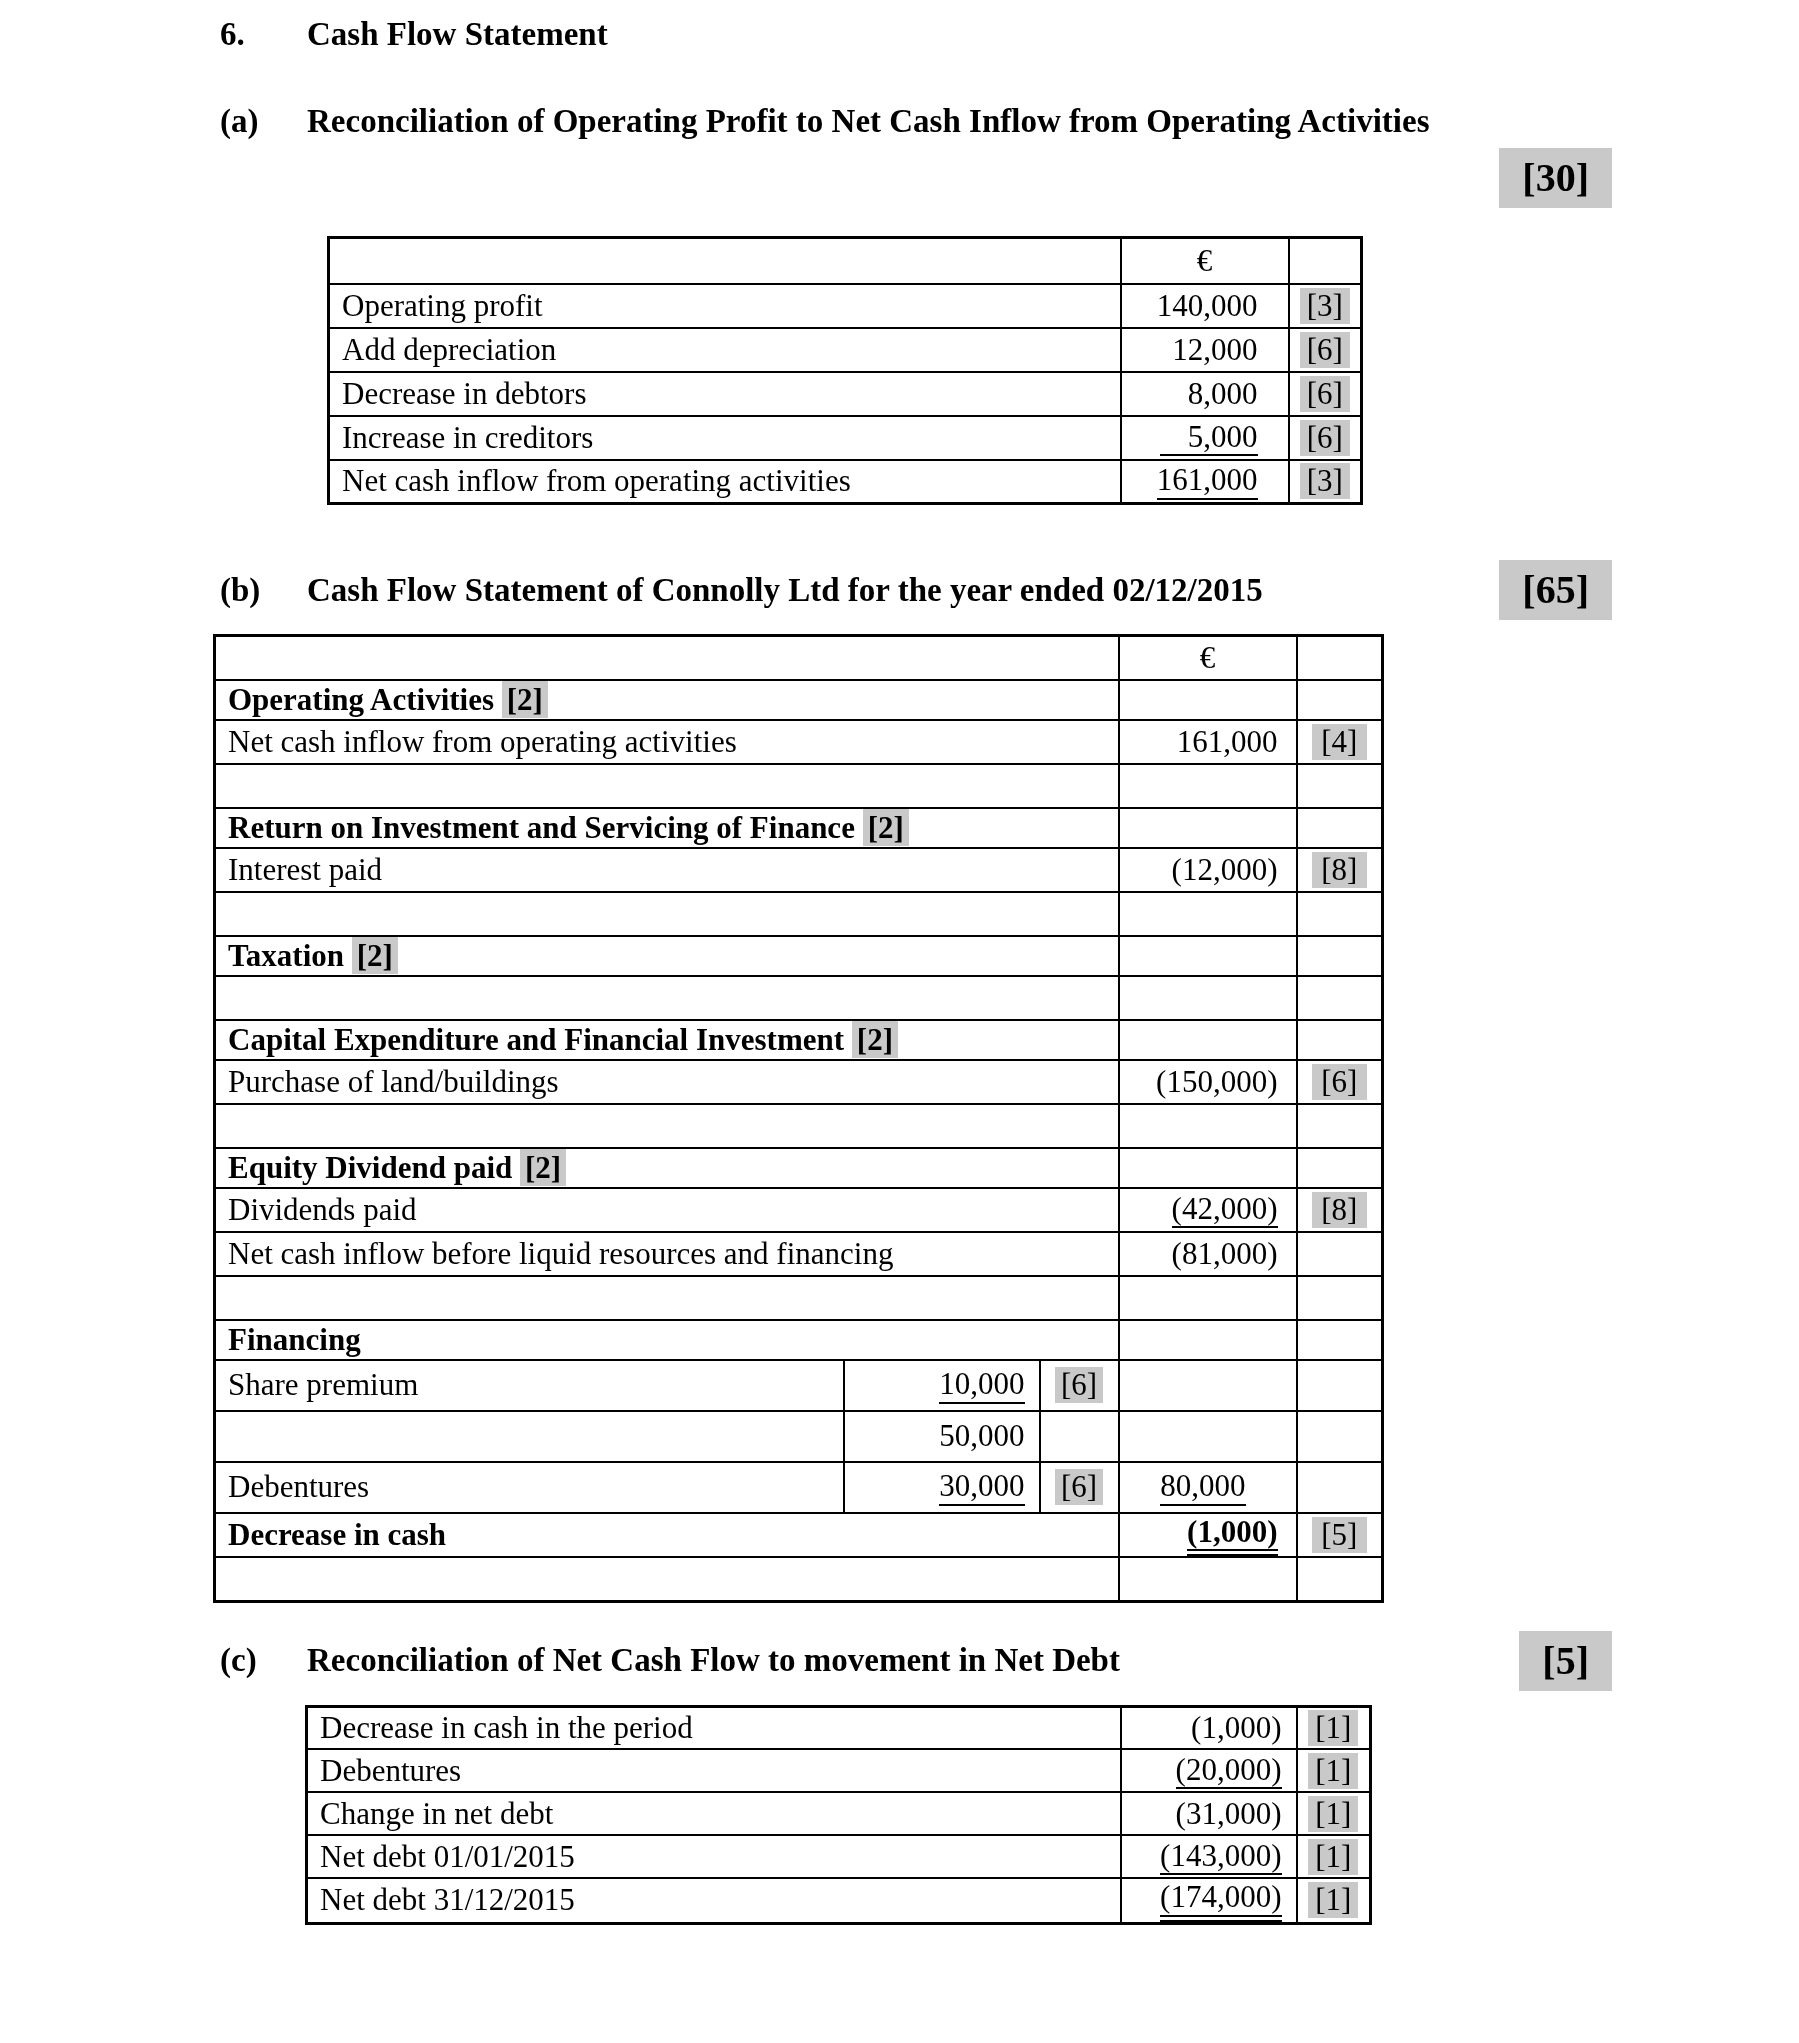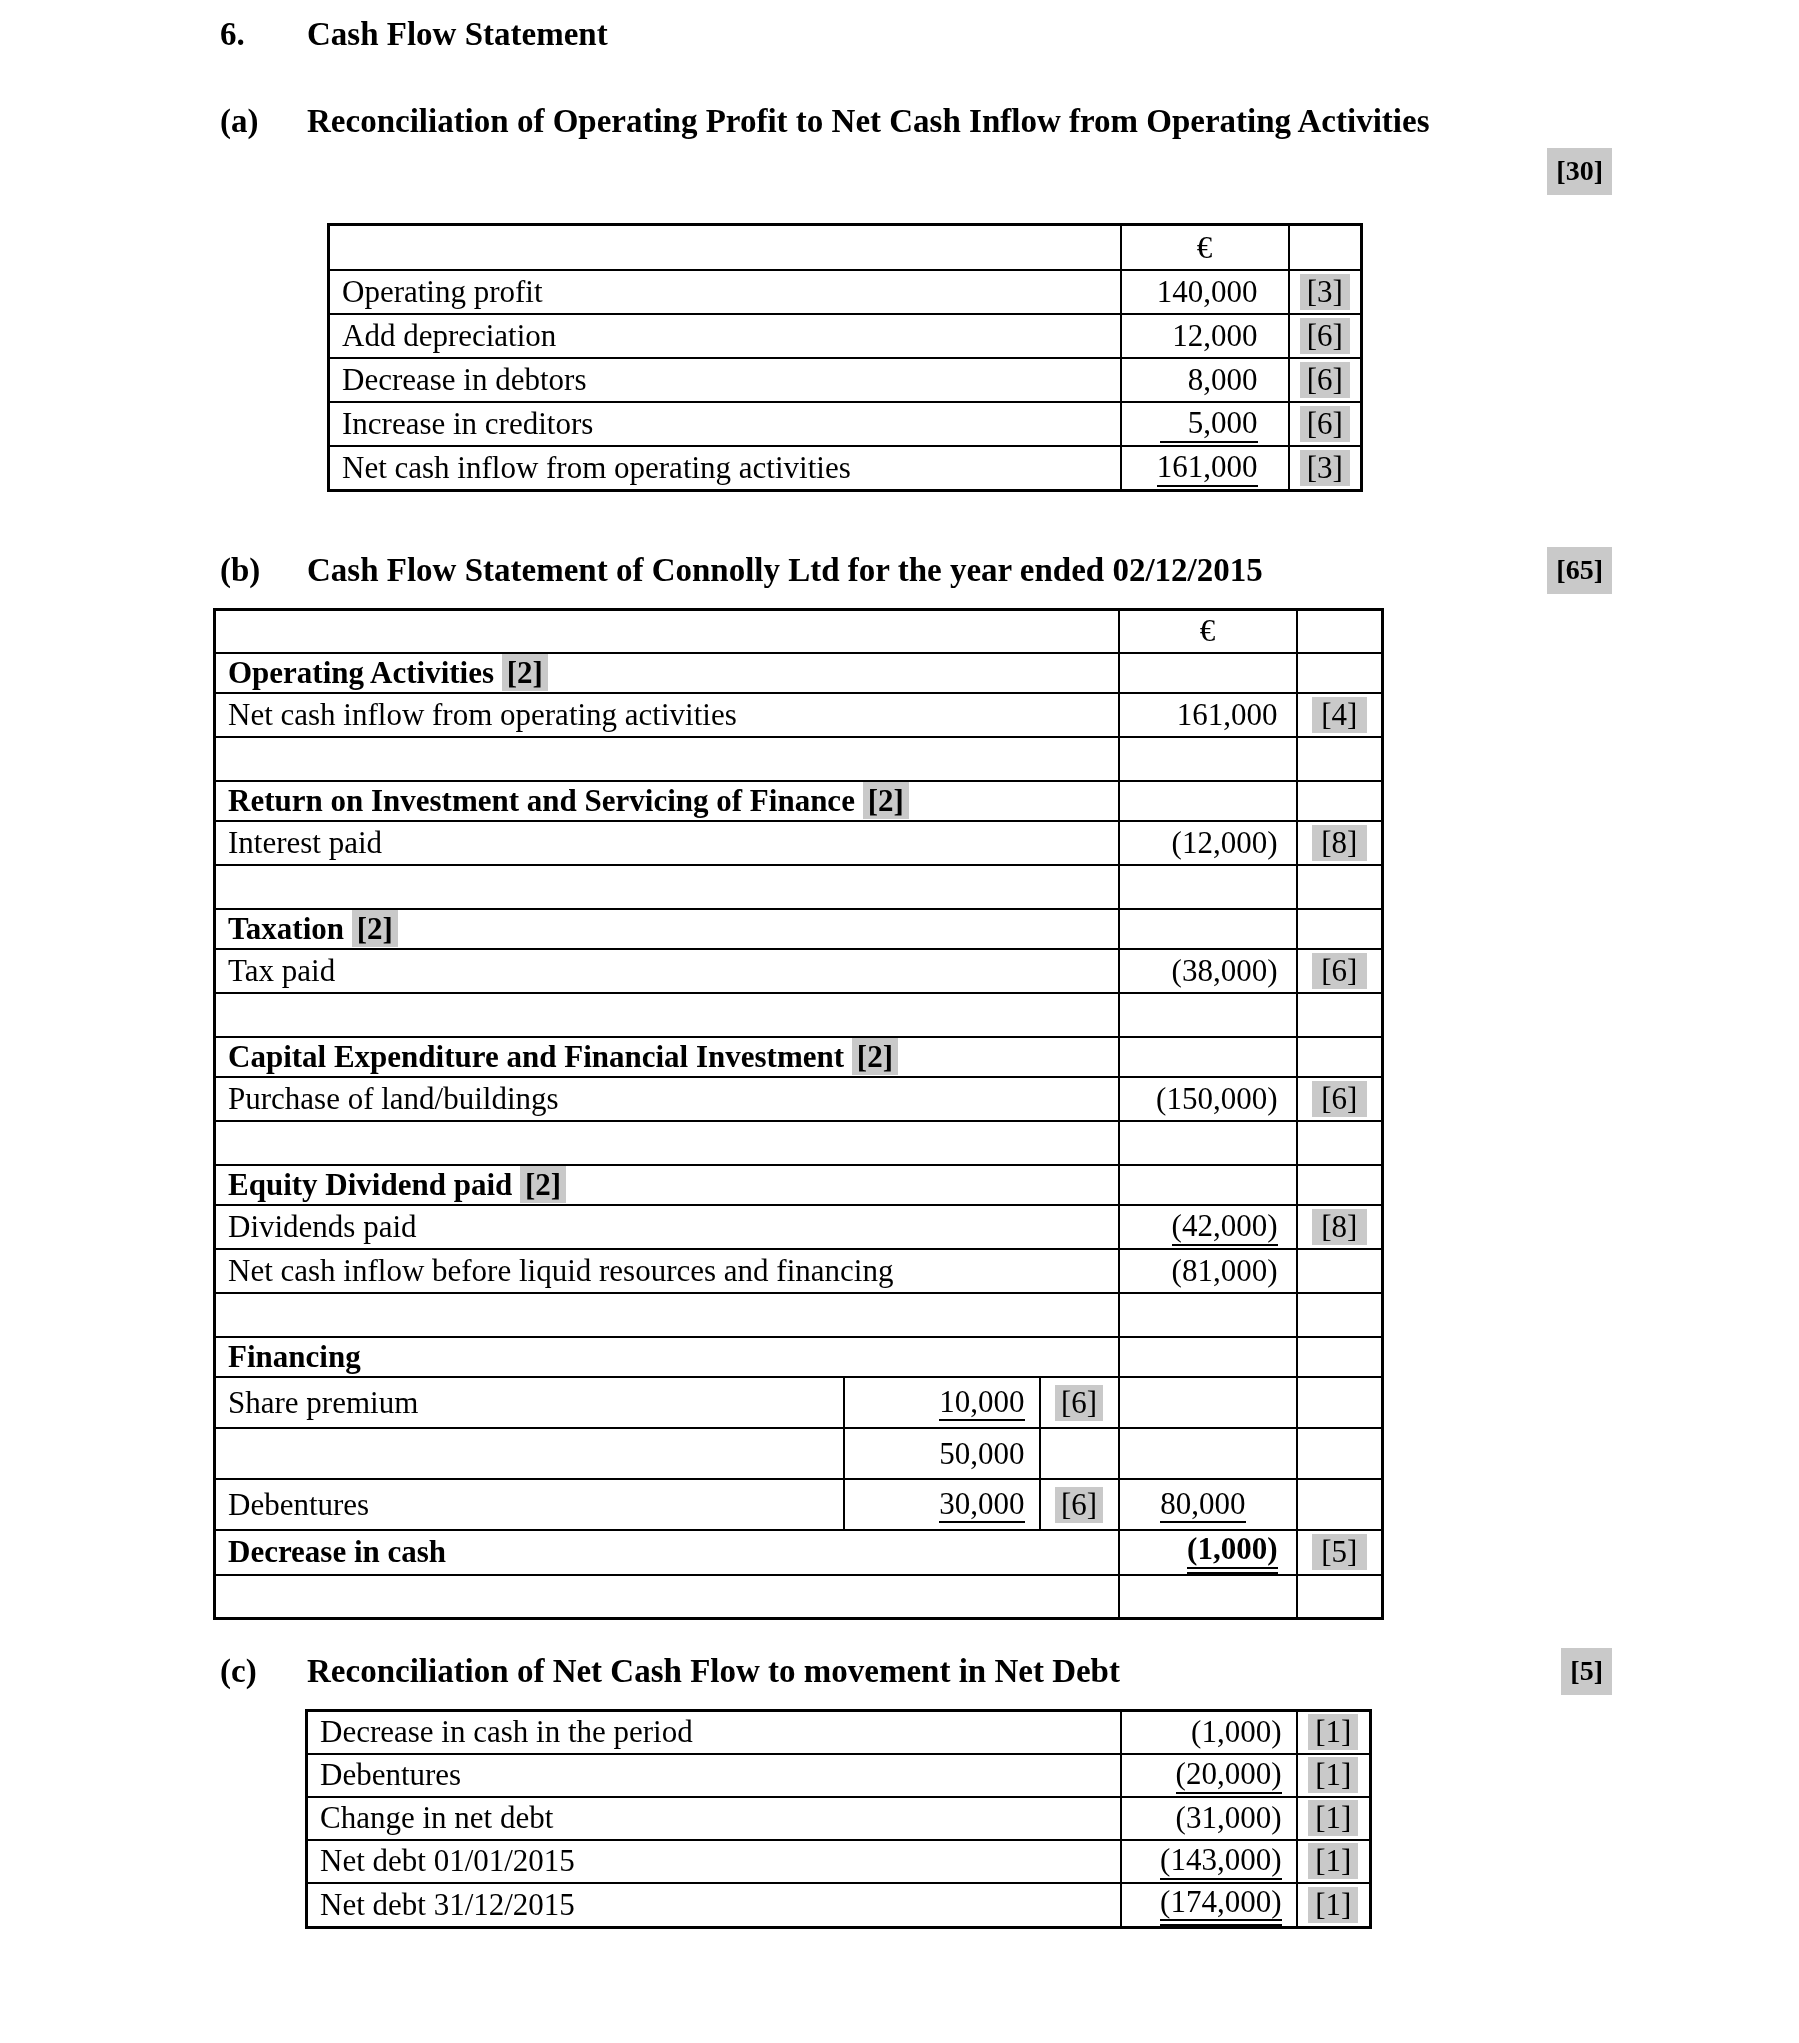--- a/index.html
+++ b/index.html
@@ -14,22 +14,22 @@
 
   
   .title-row, .sec-head {
     margin-left:220px; margin-right:188px;
     display:flex; align-items:center;
     font-weight:bold; font-size:33px;
   }
   .lbl { width:87px; flex:0 0 87px; }
   .badge {
     background:var(--hl,#c9c9c9);
-    font-weight:bold; font-size:28px; line-height:1.1;
-    padding:8px 9px; margin-left:auto;
+    font-weight:bold; font-size:40px; line-height:1.1;
+    padding:8px 23px; margin-left:auto;
   }
   .badge-row { display:flex; justify-content:flex-end; margin-right:188px; margin-top:8px; }
 
   
   table { border-collapse:collapse; table-layout:fixed; }
   td { border:2px solid #000; vertical-align:middle; overflow:hidden; }
   .t { border:3px solid #000; }
 
   .lab  { padding-left:12px; text-align:left; }
   .val  { text-align:right; }
@@ -207,27 +207,20 @@
     </tr>
 
     <tr class="sec">
       <td colspan="3" class="lab bold">
         <span>Taxation</span>
         <span class="mk">[2]</span>
       </td>
       <td></td>
           <td></td>
     </tr>
-    <tr class="data">
-      <td colspan="3" class="lab">Tax paid</td>
-      <td class="val"><span>(38,000)</span></td>
-      <td class="markcell">
-            <div class="strip w56">[6]</div>
-          </td>
-    </tr>
     <tr class="blank">
       <td colspan="3"></td>
           <td></td>
           <td></td>
     </tr>
 
     <tr class="sec">
       <td colspan="3" class="lab bold">
         <span>Capital Expenditure and Financial Investment</span>
         <span class="mk">[2]</span>

